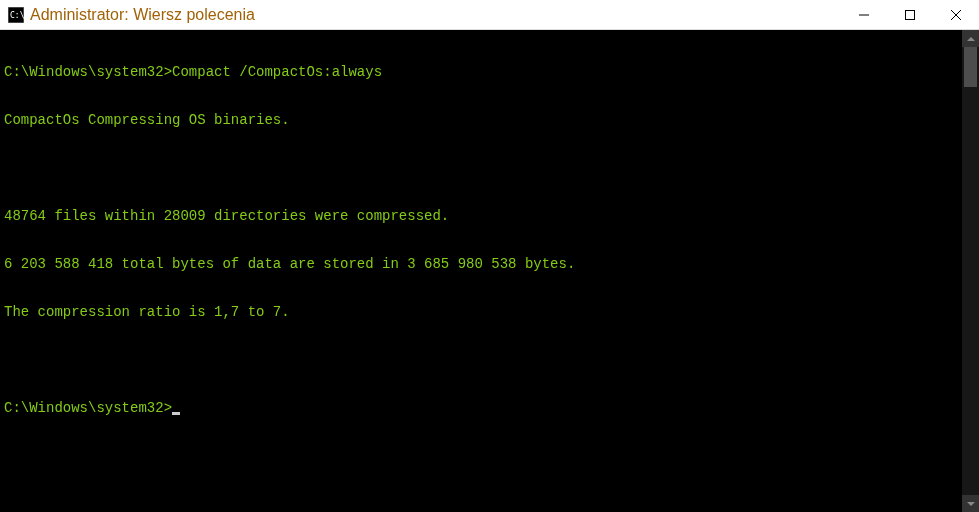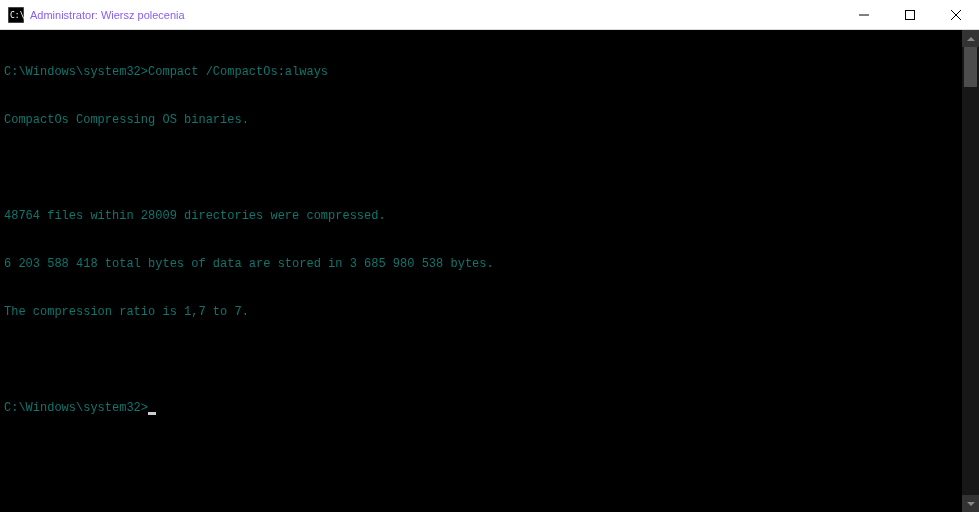--- a/index.html
+++ b/index.html
@@ -28,22 +28,22 @@
       margin-right: 6px;
       display: inline-flex;
       align-items: center;
       justify-content: center;
     }
     .titlebar-icon svg {
       width: 16px;
       height: 16px;
     }
     .titlebar-title {
-      font-size: 11px;
-      color: #8b5cf6;
+      font-size: 16px;
+      color: #a16207;
       flex: 1;
     }
     .window-controls {
       display: flex;
       height: 100%;
     }
     .window-control {
       width: 46px;
       height: 100%;
       display: flex;
@@ -55,23 +55,23 @@
     }
     .terminal-area {
       display: flex;
       height: calc(100% - 30px);
       background: #000;
     }
     .terminal-content {
       flex: 1;
       padding: 2px 4px;
       font-family: Consolas, "Courier New", monospace;
-      font-size: 12px;
+      font-size: 14px;
       line-height: 16px;
-      color: #0f766e;
+      color: #84cc16;
       white-space: pre;
       overflow: hidden;
     }
     .terminal-line {
       min-height: 16px;
     }
     .cursor {
       display: inline-block;
       width: 8px;
       height: 3px;

